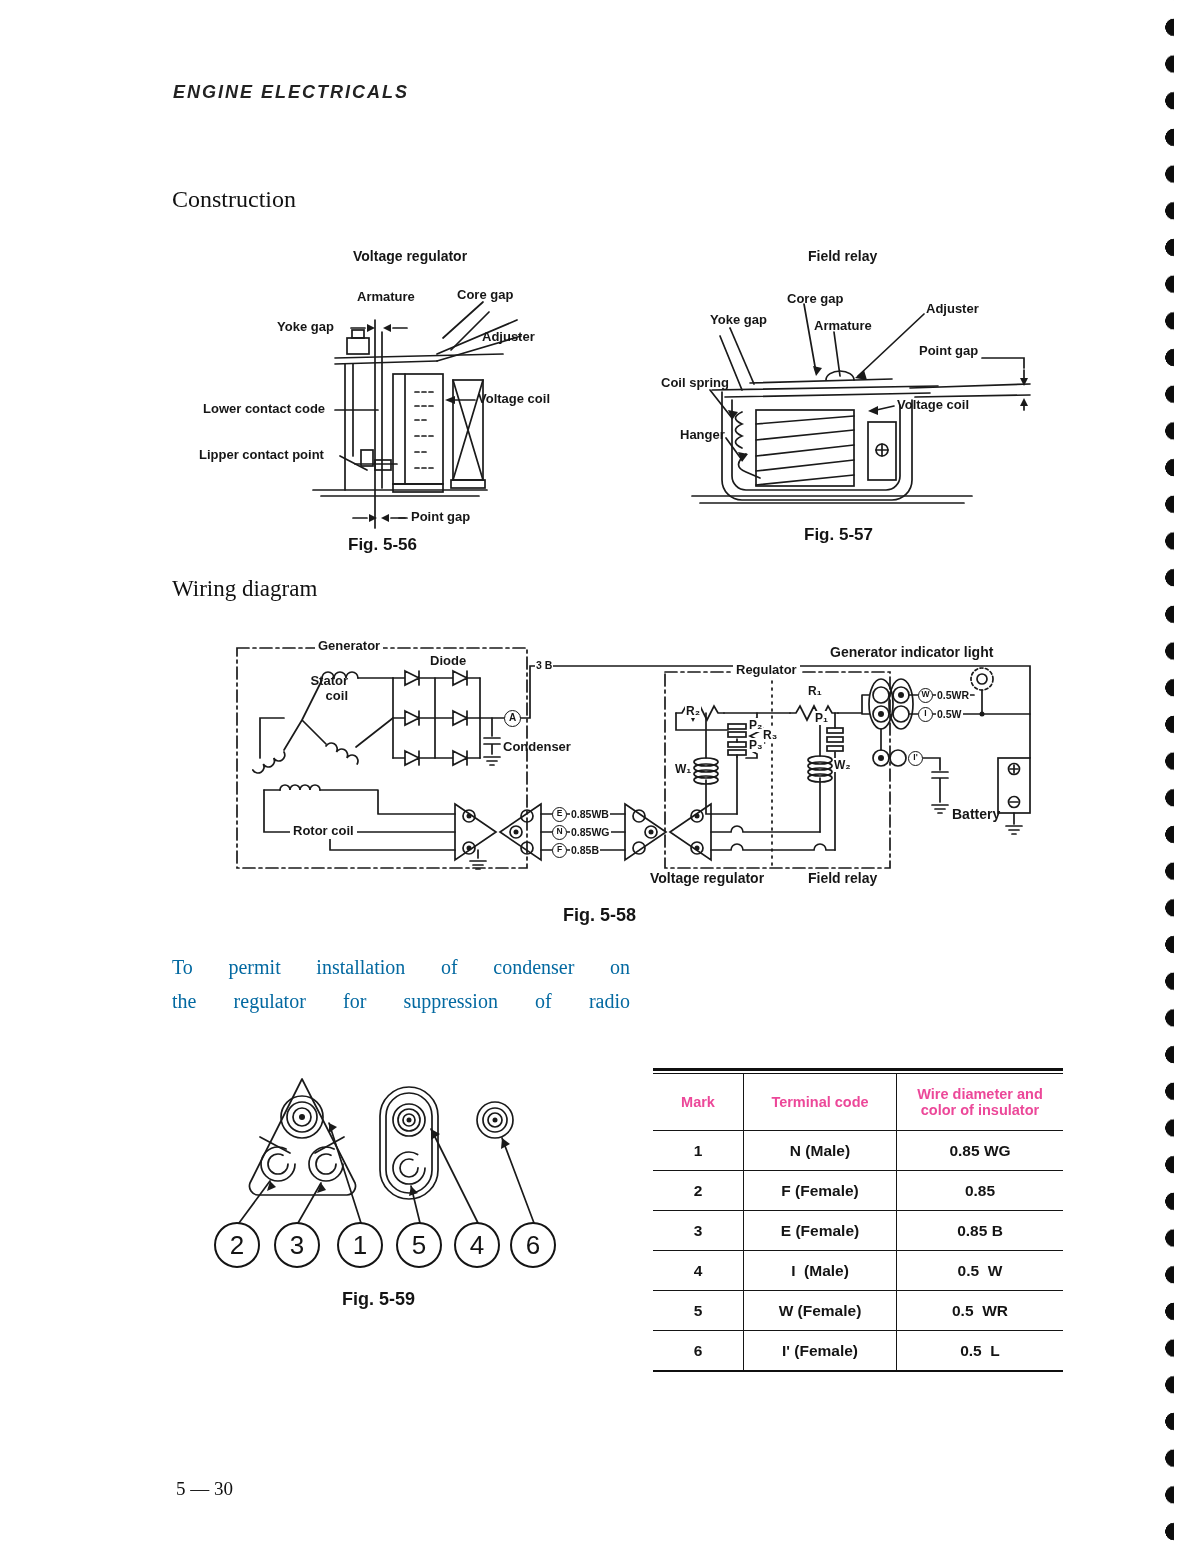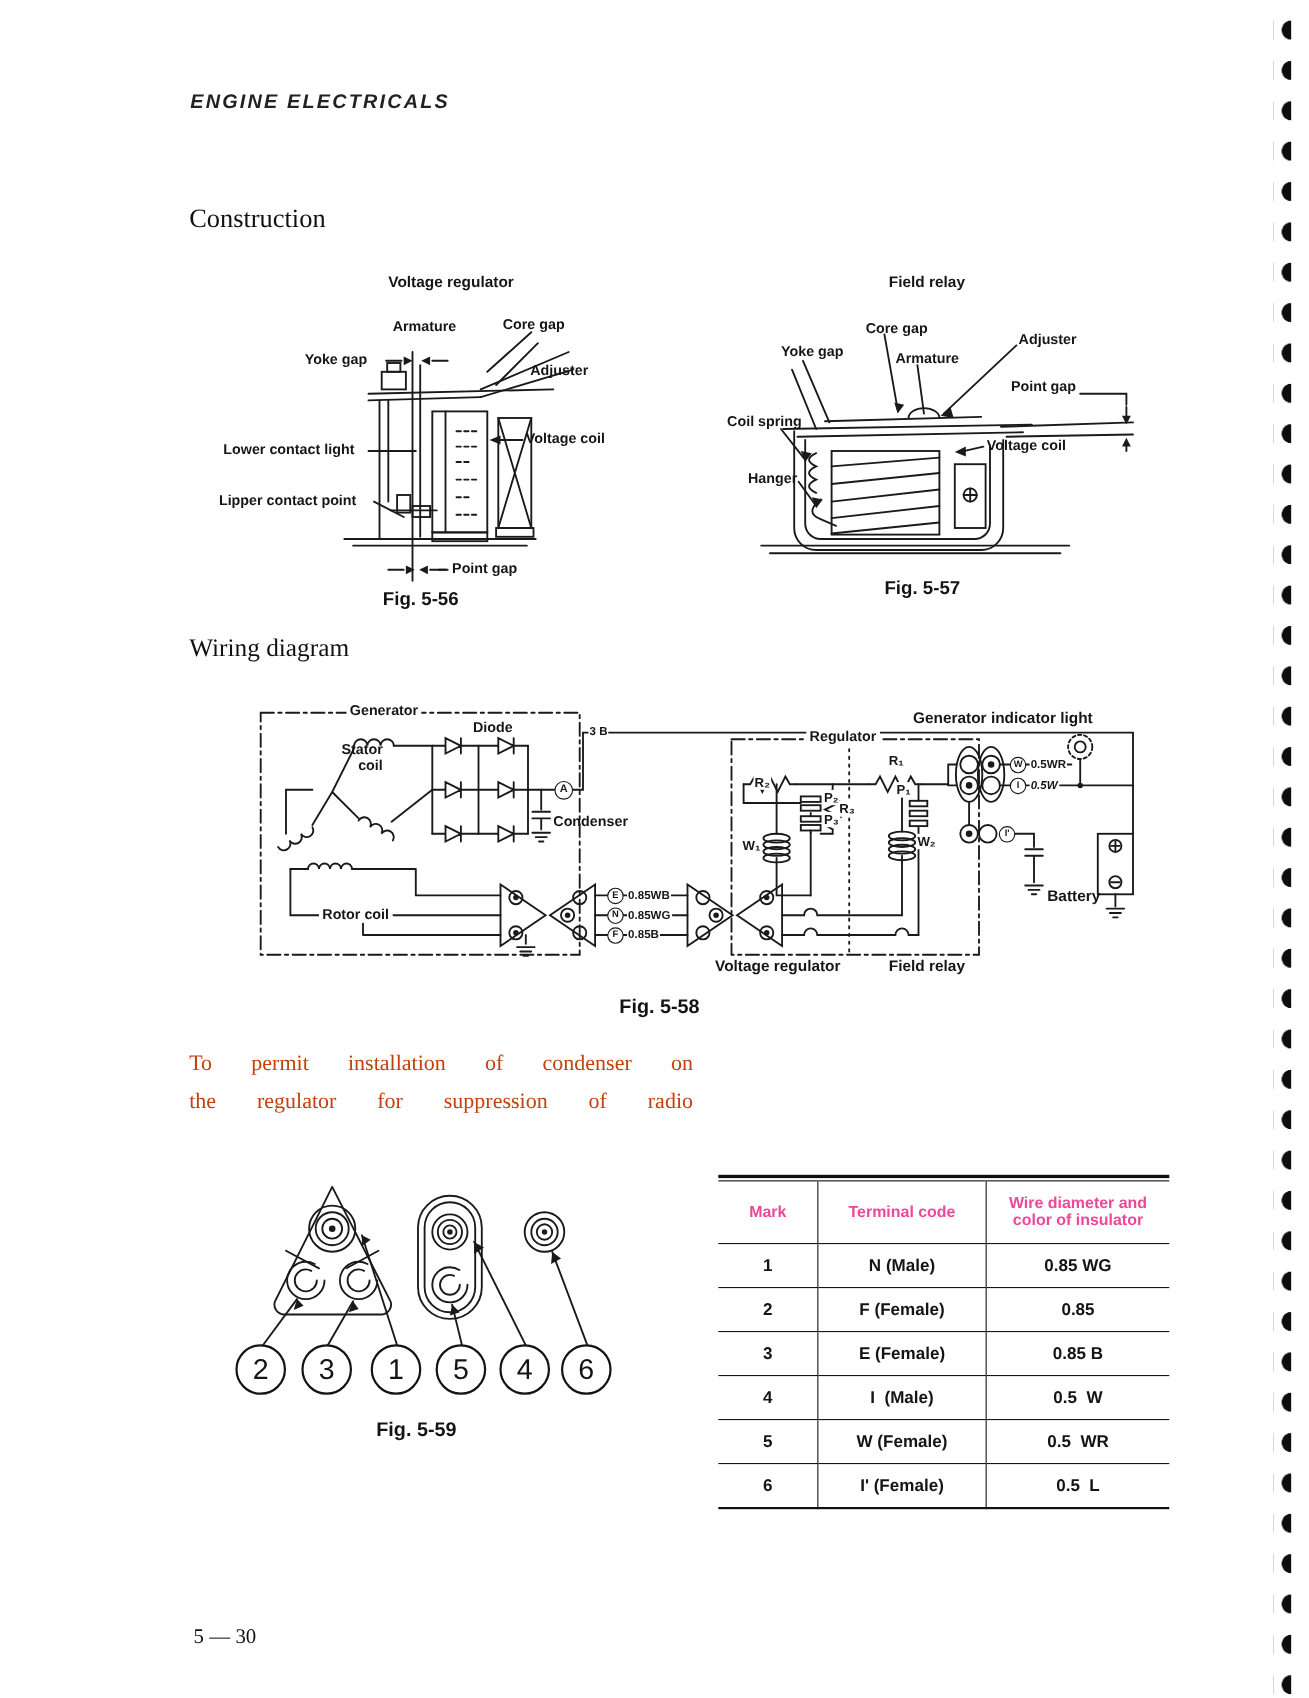--- a/index.html
+++ b/index.html
@@ -18,21 +18,21 @@
   .fig svg .fill{fill:#1a1a1a;stroke:none;}
   .lbl{position:absolute;font:bold 13px/1.15 "Liberation Sans","DejaVu Sans",sans-serif;color:#161616;white-space:nowrap;}
   .lbl.big{font-size:14px;}
   .onwire{background:#fff;padding:0 3px;}
   .cap{position:absolute;font:bold 17px "Liberation Sans","DejaVu Sans",sans-serif;color:#141414;white-space:nowrap;}
   .comp{position:absolute;font:bold 12px "Liberation Sans","DejaVu Sans",sans-serif;background:#fff;padding:0 1px;}
   .code{position:absolute;font:bold 10.5px "Liberation Sans","DejaVu Sans",sans-serif;background:#fff;padding:0 1px;white-space:pre;}
   .term{position:absolute;box-sizing:border-box;width:15px;height:15px;border:1.6px solid #161616;border-radius:50%;
         background:#fff;font:bold 8.5px/11.5px "Liberation Sans","DejaVu Sans",sans-serif;text-align:center;color:#161616;}
   .term.a{width:17px;height:17px;font-size:10px;line-height:13.5px;}
-  .para{position:absolute;width:458px;font:20px/34px "Liberation Serif",serif;color:#c2410c;}
+  .para{position:absolute;width:458px;font:20px/34px "Liberation Serif",serif;color:#0369a1;}
   .para .jline{text-align:justify;text-align-last:justify;}
   .para .lline{text-align-last:left;}
   .numcircle{position:absolute;box-sizing:border-box;width:46px;height:46px;border:2.2px solid #141414;border-radius:50%;
      background:#fff;font:26px/42px "Liberation Sans","DejaVu Sans",sans-serif;text-align:center;color:#141414;}
   
   .tblwrap{position:absolute;border-top:3px solid #101010;padding-top:2px;}
   table.spec{border-collapse:collapse;border-top:1.3px solid #101010;border-bottom:2.2px solid #101010;
      font-family:"Liberation Sans","DejaVu Sans",sans-serif;}
   table.spec th{font-weight:bold;font-size:14.5px;height:54px;border-bottom:1.6px solid #151515;text-align:center;vertical-align:middle;color:#ec4899;}
   table.spec td{font-weight:bold;font-size:15.5px;height:37px;border-bottom:1.6px solid #151515;text-align:center;vertical-align:middle;color:#141414;white-space:pre;}
@@ -87,21 +87,21 @@
         <path class="fill" d="M184 274 l8 4 -8 4 z"></path>
       <path d="M220 278 h-14"></path>
         <path class="fill" d="M204 274 l-8 4 8 4 z"></path>
       <line x1="222" y1="278" x2="214" y2="278"></line>
     </svg>
     <span class="lbl big" style="left:168px;top:8px;">Voltage regulator</span>
     <span class="lbl" style="left:172px;top:50px;">Armature</span>
     <span class="lbl" style="left:272px;top:48px;">Core gap</span>
     <span class="lbl" style="left:92px;top:80px;">Yoke gap</span>
     <span class="lbl" style="left:297px;top:90px;">Adjuster</span>
-    <span class="lbl" style="left:18px;top:162px;">Lower contact light</span>
+    <span class="lbl" style="left:18px;top:162px;">Lower contact code</span>
     <span class="lbl" style="left:293px;top:152px;">Voltage coil</span>
     <span class="lbl" style="left:14px;top:208px;">Lipper contact point</span>
     <span class="lbl" style="left:226px;top:270px;">Point gap</span>
     <span class="cap" style="left:163px;top:295px;">Fig. 5-56</span>
   </div>
 
   <div class="fig" style="left:630px;top:240px;width:440px;height:330px;">
     <svg width="440" height="330" viewBox="0 0 440 330">
       <line x1="62" y1="256" x2="342" y2="256"></line>
         <line x1="70" y1="263" x2="334" y2="263"></line>
@@ -289,21 +289,21 @@
     <span class="comp" style="left:603px;top:140px;">W₂</span>
     <span class="term" style="left:322px;top:189px;">E</span>
     <span class="code" style="left:340px;top:190px;">0.85WB</span>
     <span class="term" style="left:322px;top:207px;">N</span>
     <span class="code" style="left:340px;top:208px;">0.85WG</span>
     <span class="term" style="left:322px;top:225px;">F</span>
     <span class="code" style="left:340px;top:226px;">0.85B</span>
     <span class="term" style="left:688px;top:70px;">W</span>
     <span class="code" style="left:706px;top:71px;">0.5WR</span>
     <span class="term" style="left:688px;top:89px;">I</span>
-    <span class="code" style="left:706px;top:90px;font-style:italic;">0.5W</span>
+    <span class="code" style="left:706px;top:90px;">0.5W</span>
     <span class="term" style="left:678px;top:133px;">I'</span>
     <span class="lbl big" style="left:722px;top:188px;">Battery</span>
     <span class="lbl big" style="left:420px;top:252px;">Voltage regulator</span>
     <span class="lbl big" style="left:578px;top:252px;">Field relay</span>
   </div>
   <span class="cap" style="position:absolute;left:563px;top:905px;font-size:18px;">Fig. 5-58</span>
 
   <div class="para" style="left:172px;top:950px;">
     <div class="jline">To permit installation of condenser on</div>
     <div class="jline">the regulator for suppression of radio</div>

